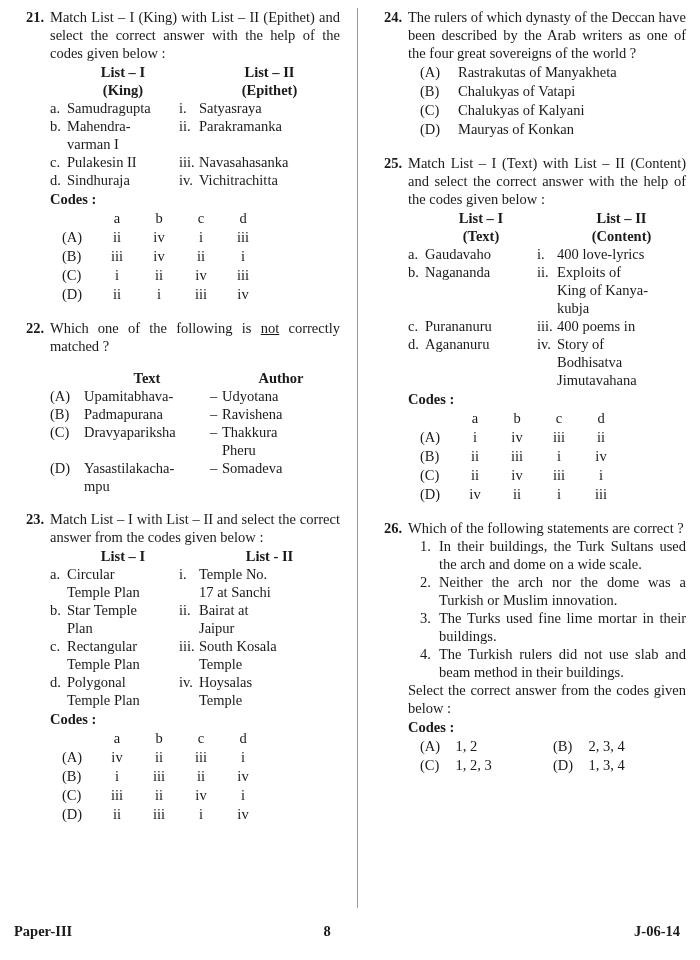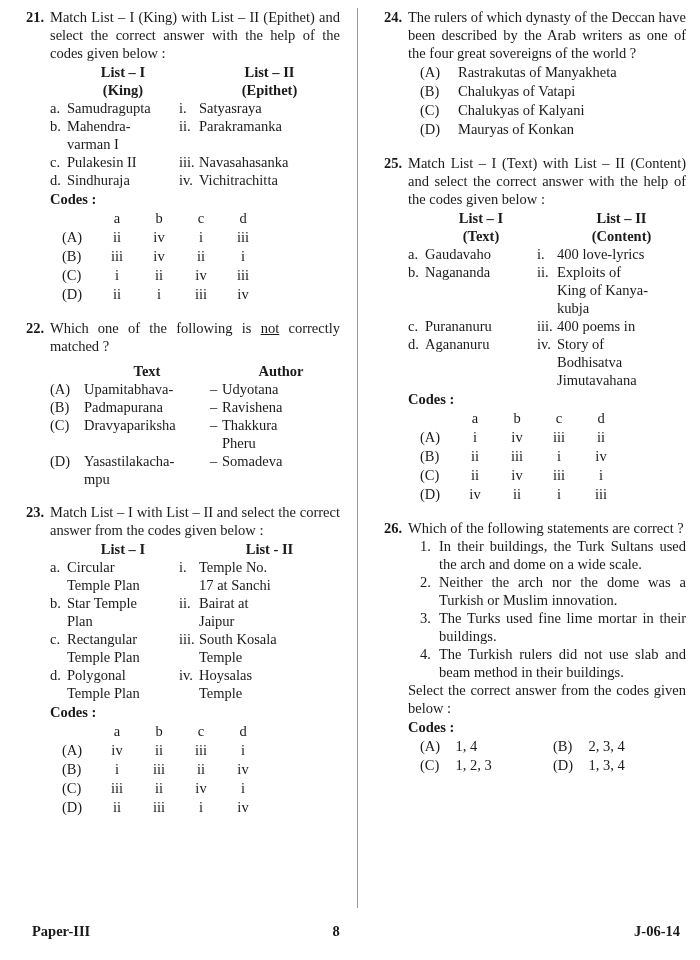--- a/index.html
+++ b/index.html
@@ -83,21 +83,21 @@
   .c-lt { width: 112px; padding-right: 4px; }
   .c-ra { width: 20px; }
   .c-rt { width: auto; }
 
   
   .talist {
     width: 100%;
     border-collapse: collapse;
     font-size: 14.5px;
     line-height: 18px;
-    margin-top: 7px;
+    margin-top: 14px;
   }
   .talist td { vertical-align: top; padding: 0; }
   .ta-opt { width: 34px; padding-left: 12px; }
   .ta-text { width: 126px; padding-right: 2px; }
   .ta-dash { width: 12px; }
   .ta-auth { width: auto; }
 
   
   .codes-label {
     font-weight: bold;
@@ -147,21 +147,21 @@
     margin-left: 12px;
     width: calc(100% - 12px);
   }
   .codes2 td { padding: 0; vertical-align: top; }
   .codes2 td.c2l { width: 36px; }
   .codes2 td.c2v { width: 100px; }
 
   
   .footer {
     position: absolute;
-    left: 20px;
+    left: 2px;
     right: 14px;
     bottom: 20px;
     display: flex;
     align-items: baseline;
     font-weight: bold;
     font-size: 14.5px;
   }
   .f-left { flex: 0 0 auto; padding-left: 12px; }
   .f-center { flex: 1 1 auto; text-align: center; padding-right: 52px; }
   .f-right { flex: 0 0 auto; padding-right: 6px; }
@@ -592,21 +592,21 @@
               <td class="stext">The Turkish rulers did not use slab and beam method in their buildings.</td>
             </tr>
           </tbody>
             </table>
           <p class="stem">Select the correct answer from the codes given below :</p>
           <div class="codes-label">Codes :</div>
           <table class="codes2">
             <tbody>
                 <tr>
               <td class="c2l">(A)</td>
-              <td class="c2v">1, 4</td>
+              <td class="c2v">1, 2</td>
               <td class="c2l">(B)</td>
               <td class="c2v">2, 3, 4</td>
             </tr>
             <tr>
               <td class="c2l">(C)</td>
               <td class="c2v">1, 2, 3</td>
               <td class="c2l">(D)</td>
               <td class="c2v">1, 3, 4</td>
             </tr>
           </tbody>

